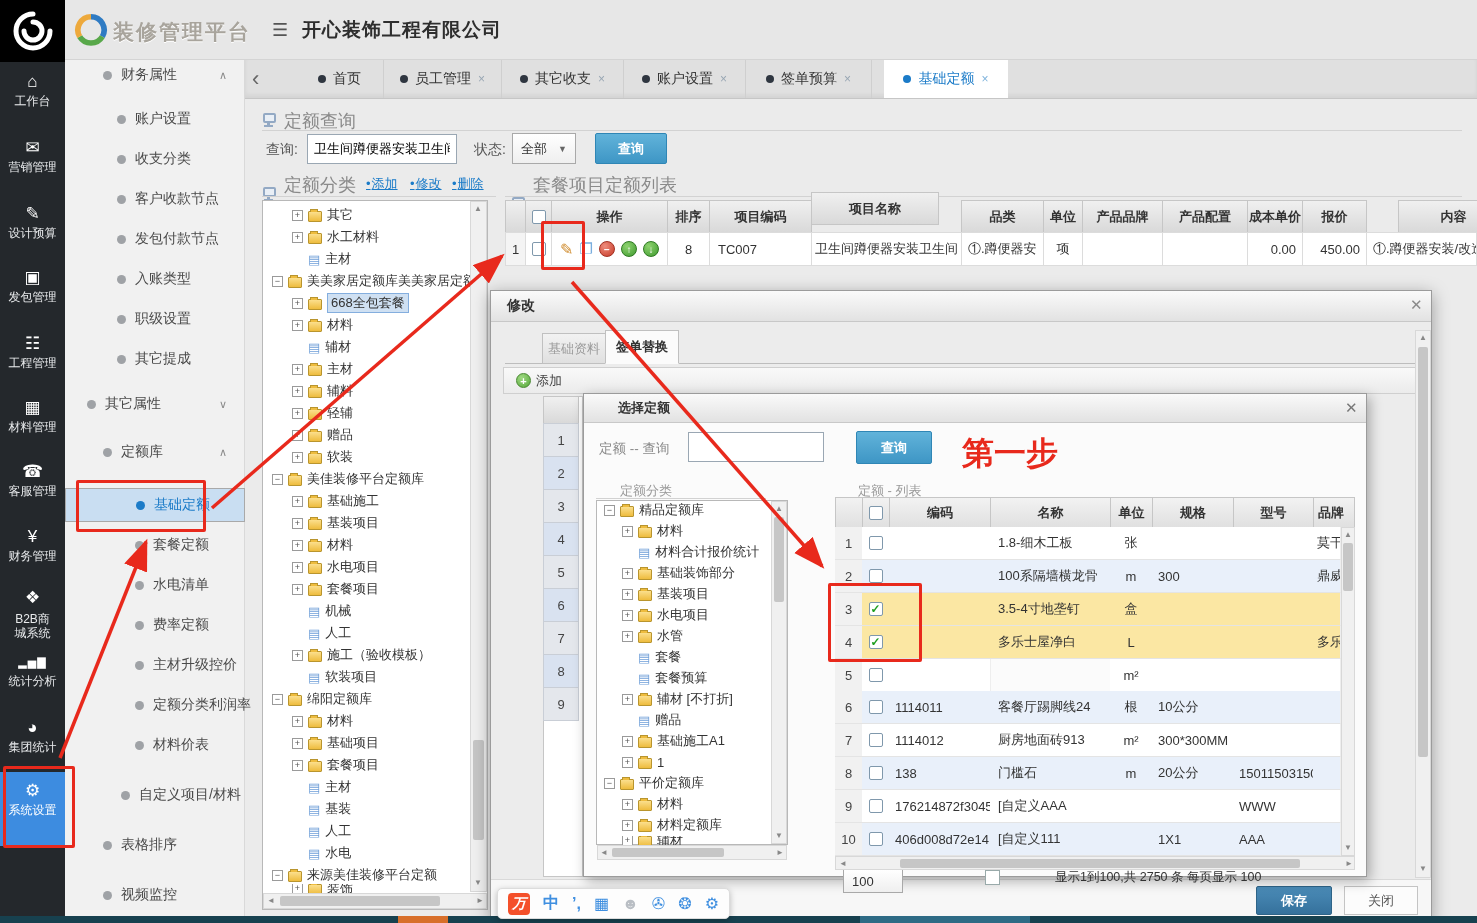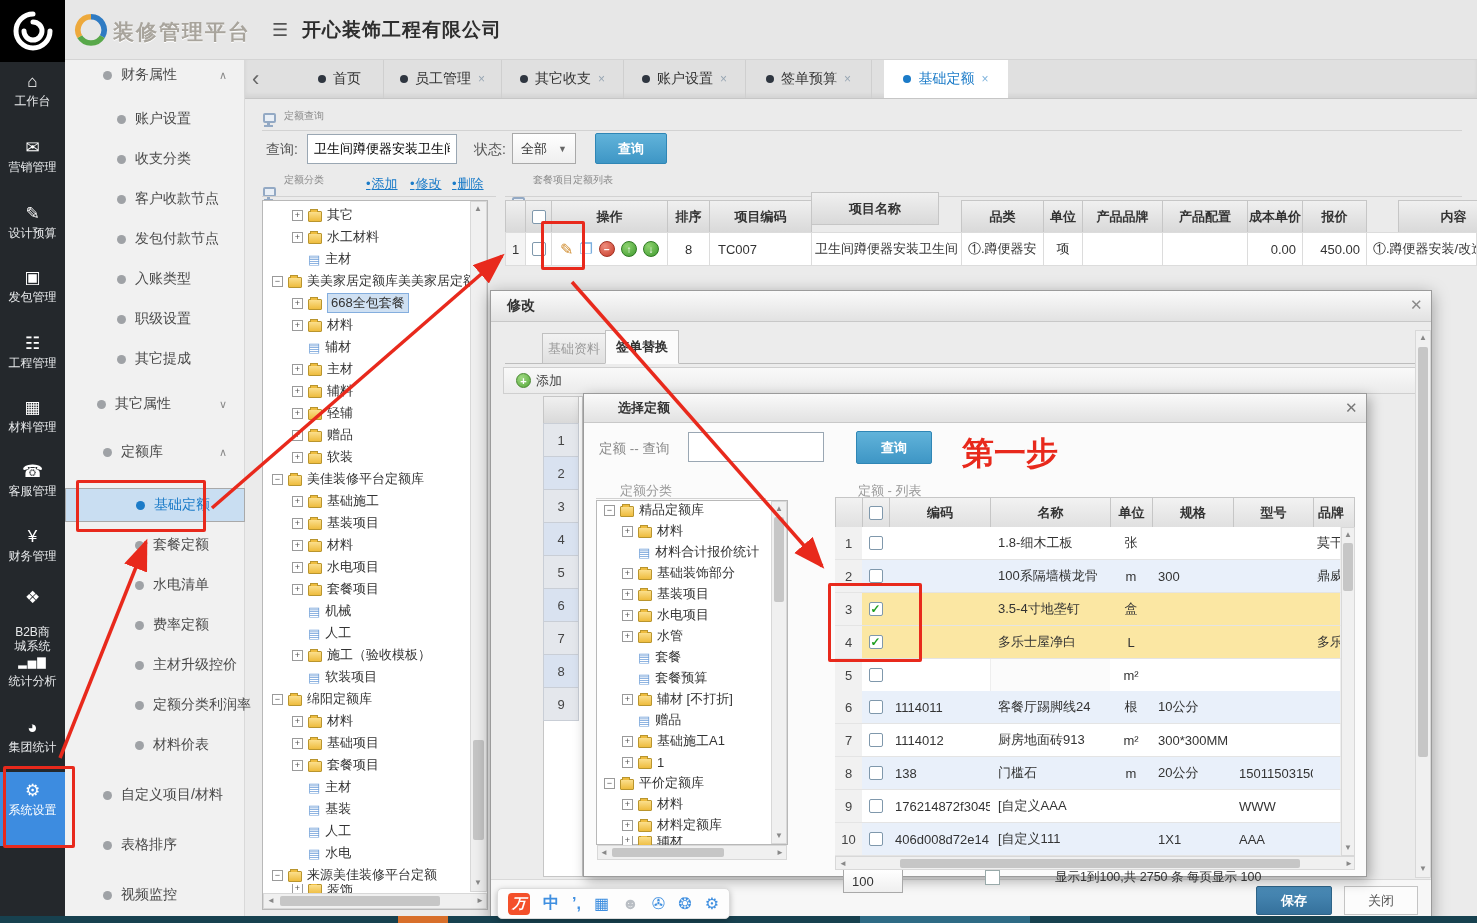--- a/index.html
+++ b/index.html
@@ -28,21 +28,21 @@
   .tab{top:60px;height:38px;display:flex;align-items:center;justify-content:center;gap:7px;font-size:14px;color:#333;border-right:1px solid #cfcfcf;cursor:pointer}
   .tab .tdot{width:8px;height:8px;border-radius:50%;background:#2f3640}
   .tab .tx{color:#98a6b3;font-size:12px}
   .tab.on{background:#fff;color:#1b7bc8;border-right:none}
   .tab.on .tdot{background:#1b7bc8}
   .tab.on .tx{color:#7fb3dc}
   
   .mon{width:13px;height:10px;border:2px solid #93a9c4;border-radius:2px;background:#e9eff6;position:relative}
   .mon::after{content:"";position:absolute;left:2px;bottom:-4px;width:3px;height:3px;background:#93a9c4}
   .mon::before{content:"";position:absolute;left:-1px;bottom:-6px;width:9px;height:2px;background:#93a9c4}
-  .sechead{font-size:10px;color:#8a8a8a}
+  .sechead{font-size:18px;color:#8a8a8a}
   .hline{height:1px;background:#d2d2d2}
   .lnk{color:#1b7bc8;font-size:13px;text-decoration:underline;cursor:pointer}
   .lnk::before{content:"•";margin-right:1px}
   .inp{border:1px solid #9aa7b3;background:#fff;font-size:13px;padding:0 6px;font-family:"Liberation Sans",sans-serif}
   .sel{border:1px solid #a9a9a9;background:linear-gradient(#fff,#efefef);display:flex;align-items:center;padding:0 8px;cursor:pointer}
   .sel .ar{margin-left:auto;font-size:9px;color:#666}
   .bbtn{background:linear-gradient(#61b3da,#3e96c5);border:1px solid #2f86b5;color:#fff;font-weight:bold;font-size:13px;
         display:flex;align-items:center;justify-content:center;border-radius:2px;cursor:pointer}
   .th{background:linear-gradient(#f0f0f0,#d9d9d9);border:1px solid #c6c6c6;display:flex;align-items:center;justify-content:center;font-weight:bold;color:#333;font-size:13px}
   .td{background:#fff;border:1px solid #dcdcdc;display:flex;align-items:center;font-size:13px;overflow:hidden;white-space:nowrap}
@@ -104,21 +104,21 @@
   <div class="abs nav" style="left:0;top:72px"><span class="ic">⌂</span><span>工作台</span></div>
   <div class="abs nav" style="left:0;top:138px"><span class="ic">✉</span><span>营销管理</span></div>
   <div class="abs nav" style="left:0;top:204px"><span class="ic">✎</span><span>设计预算</span></div>
   <div class="abs nav" style="left:0;top:268px"><span class="ic">▣</span><span>发包管理</span></div>
   <div class="abs nav" style="left:0;top:334px"><span class="ic">☷</span><span>工程管理</span></div>
   <div class="abs nav" style="left:0;top:398px"><span class="ic">▦</span><span>材料管理</span></div>
   <div class="abs nav" style="left:0;top:462px"><span class="ic">☎</span><span>客服管理</span></div>
   <div class="abs nav" style="left:0;top:527px"><span class="ic">¥</span><span>财务管理</span></div>
   <div class="abs nav" style="left:0;top:588px;line-height:14px">
       <span class="ic">❖</span>
-      <span style="display:block;width:44px;margin:17px auto">B2B商城系统</span>
+      <span style="display:block;width:44px;margin:4px auto">B2B商城系统</span>
     </div>
   <div class="abs nav" style="left:0;top:652px"><span class="ic" style="font-size:11px;letter-spacing:1px">▂▅▇</span><span>统计分析</span></div>
   <div class="abs nav" style="left:0;top:718px"><span class="ic">◕</span><span>集团统计</span></div>
   <div class="abs nav active" style="left:0;top:772px;height:74px;padding-top:9px"><span class="ic">⚙</span><span>系统设置</span></div>
 
   <div class="abs topbar"></div>
   <div class="abs" style="left:74px;top:13px">
     <svg width="34" height="34" viewBox="0 0 36 36" fill="none">
         <path d="M18 4 a14 14 0 0 1 12 21" stroke="#2f7bc3" stroke-width="6"></path>
         <path d="M30 25 a14 14 0 0 1 -24 0" stroke="#58a84a" stroke-width="6"></path>
@@ -156,21 +156,21 @@
       <span>入账类型</span>
     </div>
   <div class="abs smi" style="top:304px;padding-left:52px">
       <span class="mdot"></span>
       <span>职级设置</span>
     </div>
   <div class="abs smi" style="top:344px;padding-left:52px">
       <span class="mdot"></span>
       <span>其它提成</span>
     </div>
-  <div class="abs smi" style="top:389px;padding-left:32px">
+  <div class="abs smi" style="top:389px;padding-left:22px">
       <span class="mdot"></span>
       <span>其它属性</span>
       <span class="chv">∨</span>
     </div>
   <div class="abs smi" style="top:437px;padding-left:38px">
       <span class="mdot"></span>
       <span>定额库</span>
       <span class="chv">∧</span>
     </div>
   <div class="abs smi sel" style="top:488px;height:34px;padding-left:70px">
@@ -194,21 +194,21 @@
       <span>主材升级控价</span>
     </div>
   <div class="abs smi" style="top:690px;padding-left:70px">
       <span class="mdot"></span>
       <span>定额分类利润率</span>
     </div>
   <div class="abs smi" style="top:730px;padding-left:70px">
       <span class="mdot"></span>
       <span>材料价表</span>
     </div>
-  <div class="abs smi" style="top:780px;padding-left:38px">
+  <div class="abs smi" style="top:780px;padding-left:56px">
       <span class="mdot"></span>
       <span>自定义项目/材料</span>
     </div>
   <div class="abs smi" style="top:830px;padding-left:38px">
       <span class="mdot"></span>
       <span>表格排序</span>
     </div>
   <div class="abs smi" style="top:880px;padding-left:38px">
       <span class="mdot"></span>
       <span>视频监控</span>

